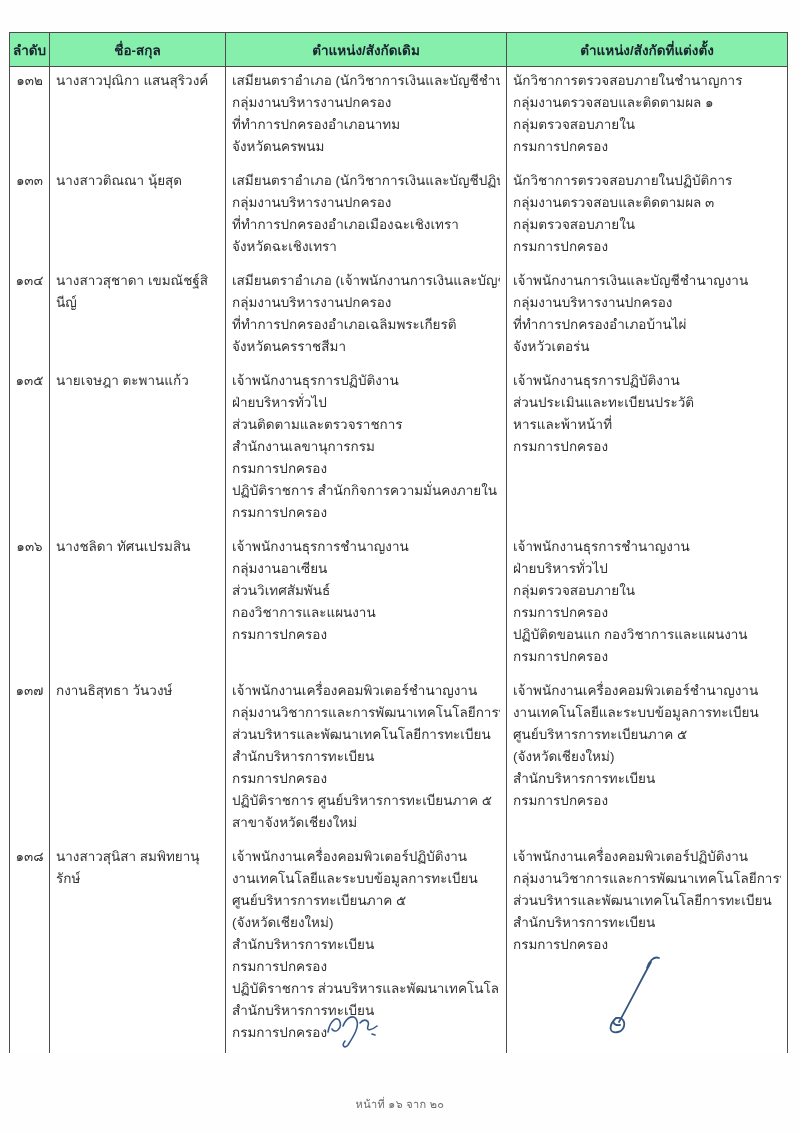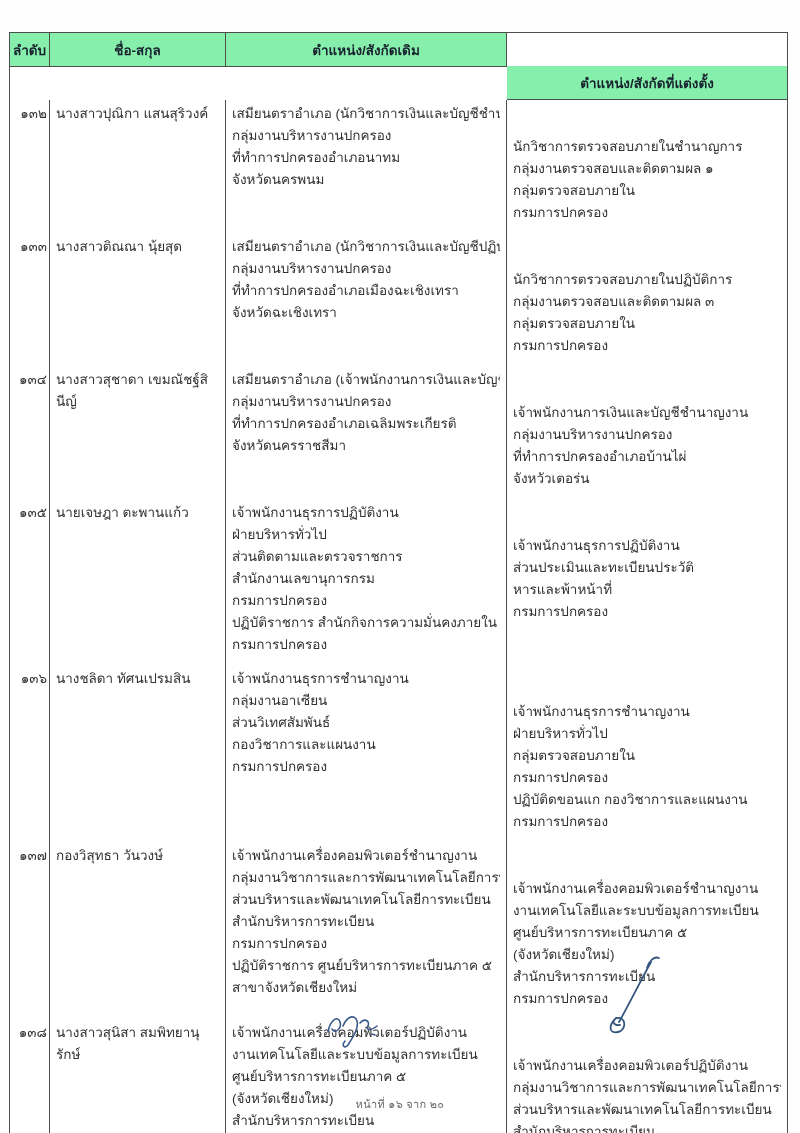--- a/index.html
+++ b/index.html
@@ -20,27 +20,27 @@
     grid-template-columns: 40px 176px 281px 280px;
   }
   .th {
     background: #86efac;
     border-right: 1px solid #4d4d4d;
     border-bottom: 1px solid #4d4d4d;
     height: 34px;
     display: flex; align-items: center; justify-content: center;
     font-size: 13.5px; font-weight: 700; color: #18222e;
   }
-  .th.last, .td.last { border-right: none; margin-top: 33px; }
+  .th.last, .td.last { border-right: none; }
   .td {
     border-right: 1px solid #4d4d4d;
     padding: 3px 6px 9px 6px;
     font-size: 13.5px; line-height: 22px; color: #323232;
   }
-  .td.col-no { text-align: right; padding-left: 2px; padding-right: 2px; }
+  .td.col-no { text-align: center; padding-left: 2px; padding-right: 2px; }
   .td .line { white-space: nowrap; overflow: hidden; }
   .sig { position: absolute; pointer-events: none; }
   .footer {
     position: absolute; left: 0; top: 1095px; width: 100%;
     text-align: center; font-size: 11px; color: #6a6a68; letter-spacing: 0.3px;
   }
 </style>
 </head>
 <body>
 
@@ -135,21 +135,21 @@
             <div class="line">เจ้าพนักงานธุรการชำนาญงาน</div>
             <div class="line">ฝ่ายบริหารทั่วไป</div>
             <div class="line">กลุ่มตรวจสอบภายใน</div>
             <div class="line">กรมการปกครอง</div>
             <div class="line">ปฏิบัติดขอนแก กองวิชาการและแผนงาน</div>
             <div class="line">กรมการปกครอง</div>
           </div>
         </div>
         <div class="trow">
           <div class="td col-no">๑๓๗</div>
-          <div class="td col-name">กองวิสุทธา วันวงษ์</div>
+          <div class="td col-name">กงานธิสุทธา วันวงษ์</div>
           <div class="td col-pos">
             <div class="line">เจ้าพนักงานเครื่องคอมพิวเตอร์ชำนาญงาน</div>
             <div class="line">กลุ่มงานวิชาการและการพัฒนาเทคโนโลยีการทะเบียน</div>
             <div class="line">ส่วนบริหารและพัฒนาเทคโนโลยีการทะเบียน</div>
             <div class="line">สำนักบริหารการทะเบียน</div>
             <div class="line">กรมการปกครอง</div>
             <div class="line">ปฏิบัติราชการ ศูนย์บริหารการทะเบียนภาค ๕</div>
             <div class="line">สาขาจังหวัดเชียงใหม่</div>
           </div>
           <div class="td col-pos last">

